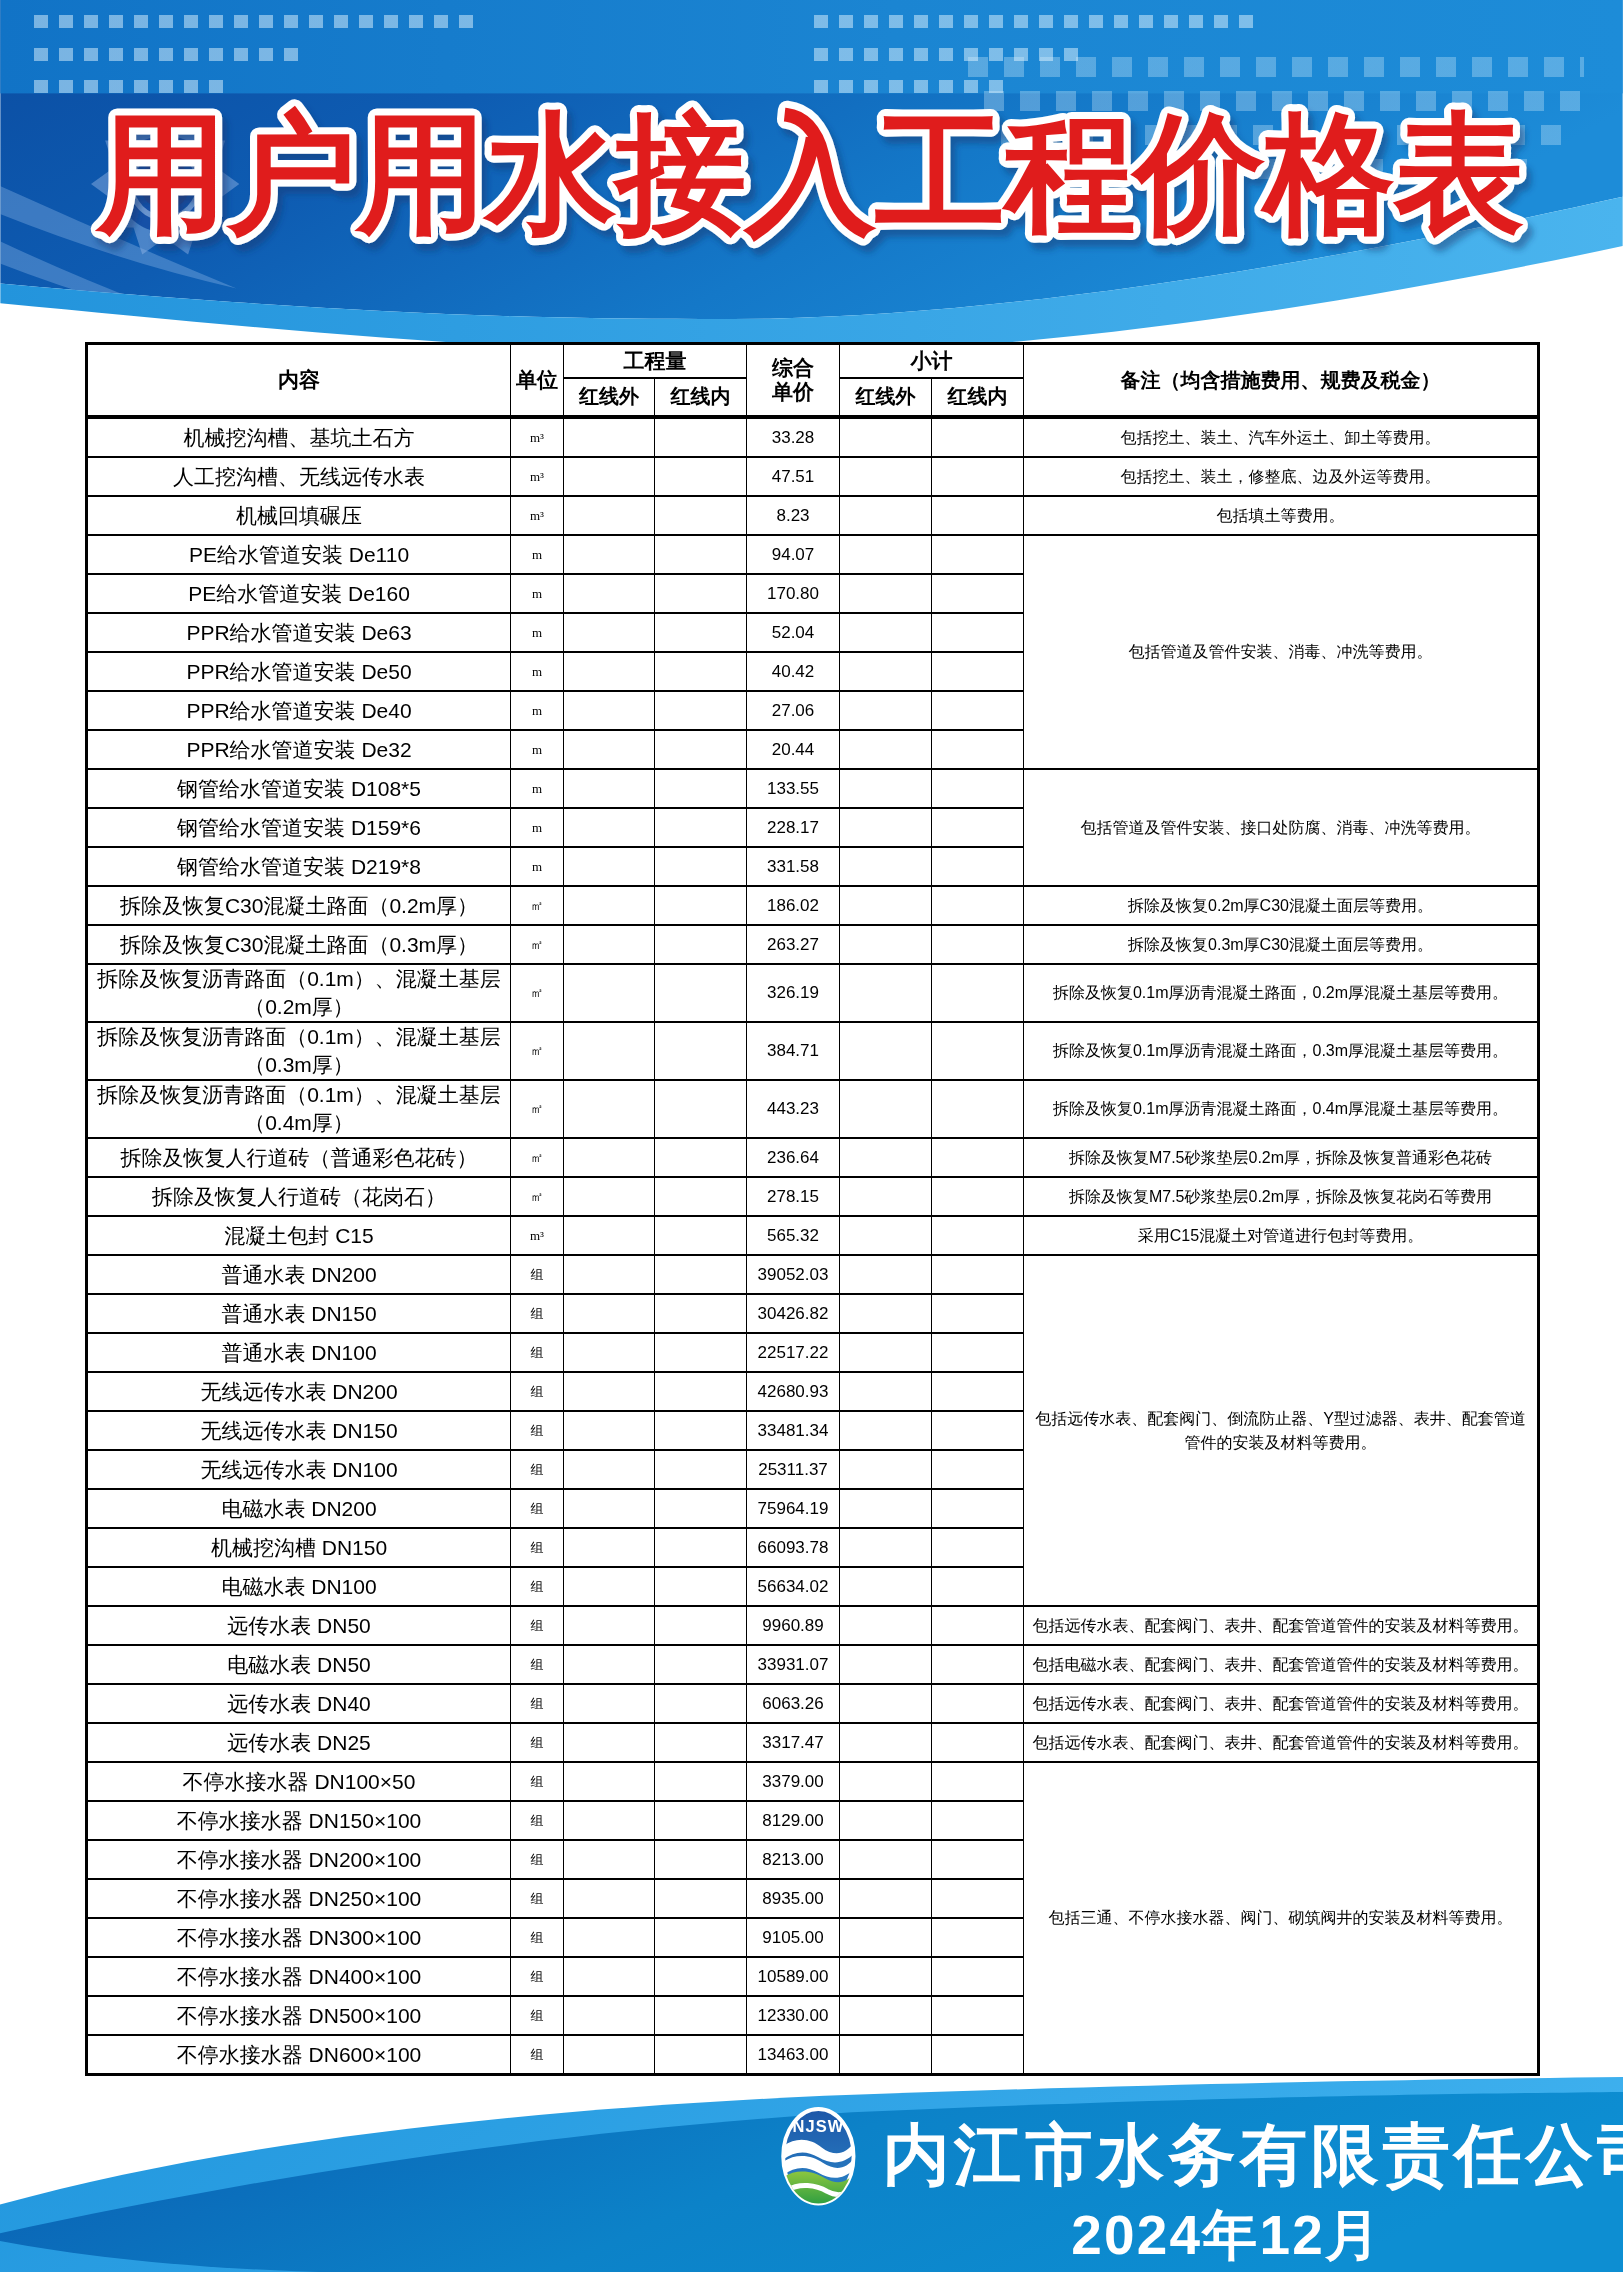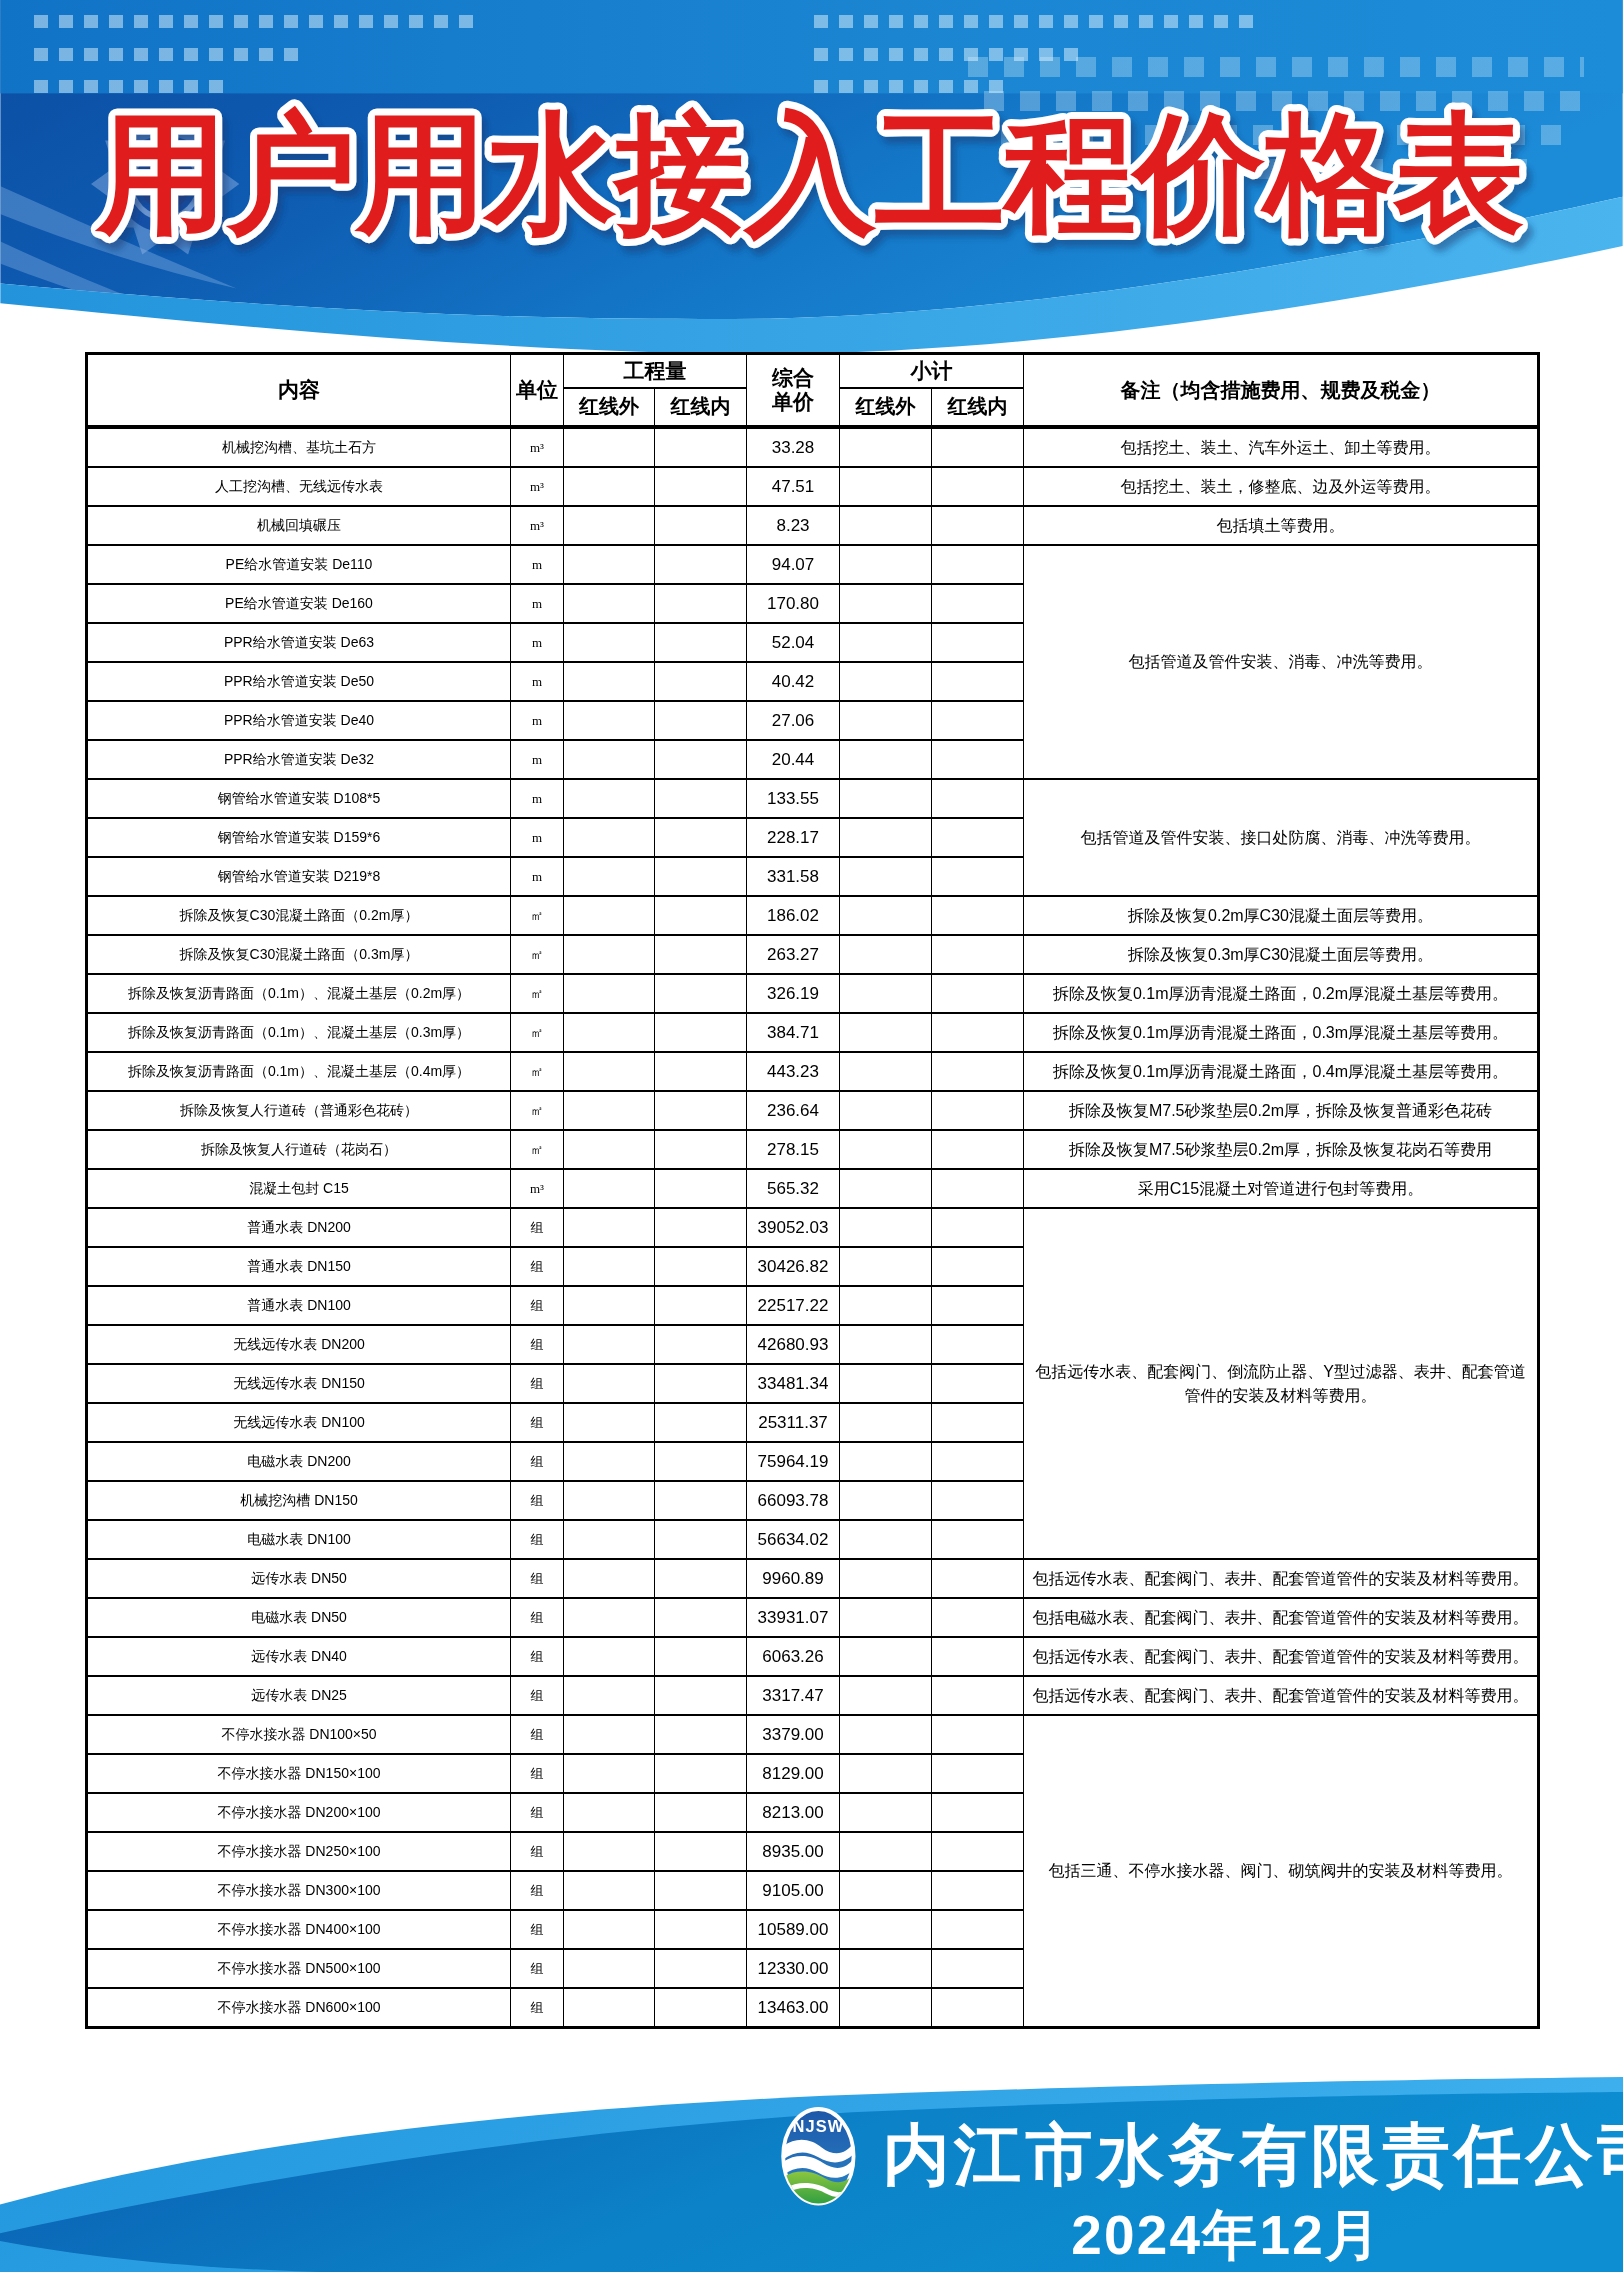--- a/index.html
+++ b/index.html
@@ -8,37 +8,37 @@
     font-family:"Liberation Sans","DejaVu Sans",sans-serif;
   }
   
   .header-svg{position:absolute;left:0;top:0;z-index:1;}
   .dash{position:absolute;z-index:2;}
   .dash.thin{height:13px;background:repeating-linear-gradient(90deg,rgba(225,244,255,.5) 0 14.3px,transparent 14.3px 25px);}
   .dash.sq{height:20px;background:repeating-linear-gradient(90deg,rgba(228,246,255,.3) 0 20px,transparent 20px 36px);}
   .title-svg{position:absolute;left:0;top:0;z-index:3;}
   
   .price-table{
-    position:absolute;left:85px;top:352px;width:1224px;z-index:4;
+    position:absolute;left:85px;top:342px;width:1224px;z-index:4;
     border-collapse:collapse;table-layout:fixed;background:#fff;color:#000;
   }
   .price-table th,.price-table td{
     border:1.6px solid #000;border-top-width:2.7px;border-bottom-width:2.7px;
     text-align:center;vertical-align:middle;padding:0;overflow:hidden;
   }
   .price-table{border:3.8px solid #000;}
   .price-table thead th{font-weight:bold;font-size:21px;line-height:1.15;}
   .price-table thead tr:first-child th{height:32px;}
   .price-table thead tr:last-child th{height:36px;font-size:20px;font-family:Liberation Mono, monospace;}
   .price-table thead tr:last-child th,
   .price-table thead th[rowspan]{border-bottom-width:4.4px;}
   .th-price{padding:0 23px !important;}
   .th-remark{font-size:20px !important;}
   .price-table tbody td{height:37px;}
-  .c-content{font-size:14px;margin-left:16px;}
+  .c-content{font-size:21px;margin-left:16px;}
   .c-unit{font-size:13px;font-family:Liberation Serif, serif;}
   .c-price{font-size:17px;}
   .c-remark{font-size:16px;line-height:1.5;padding:0 7.7px !important;margin-left:16px;}
   
   .footer-svg{position:absolute;left:0;top:2034px;z-index:1;}
 </style>
 </head>
 <body>
 
 <svg class="header-svg" width="1623" height="434" viewBox="0 0 2953 790">

